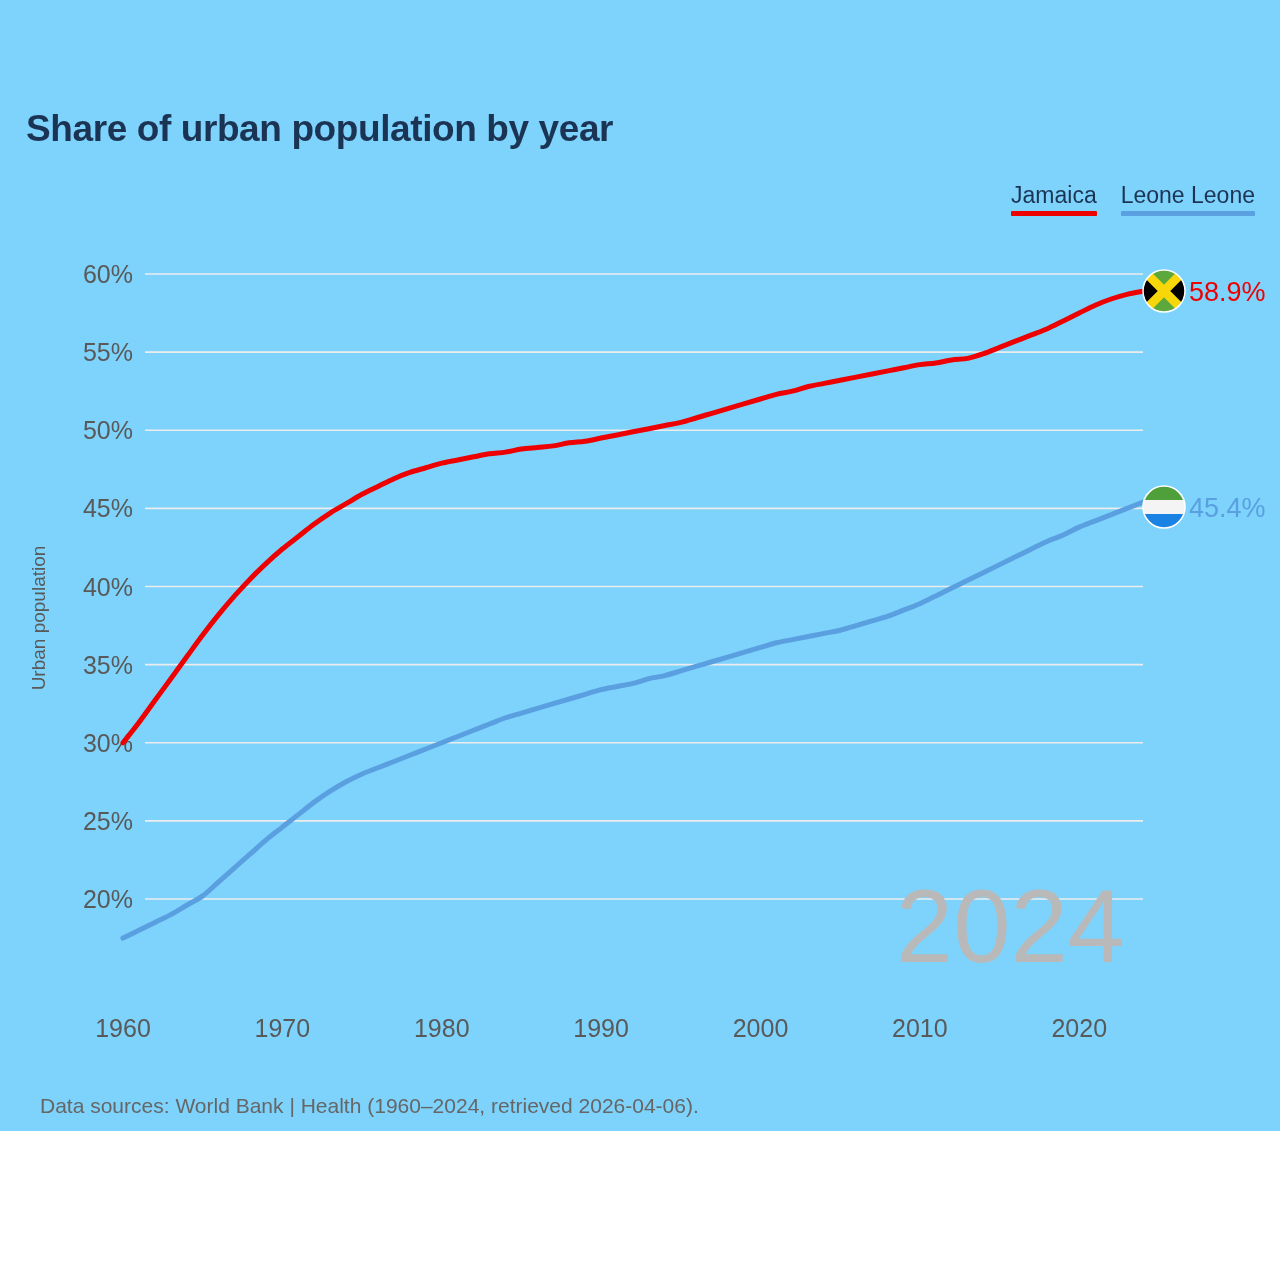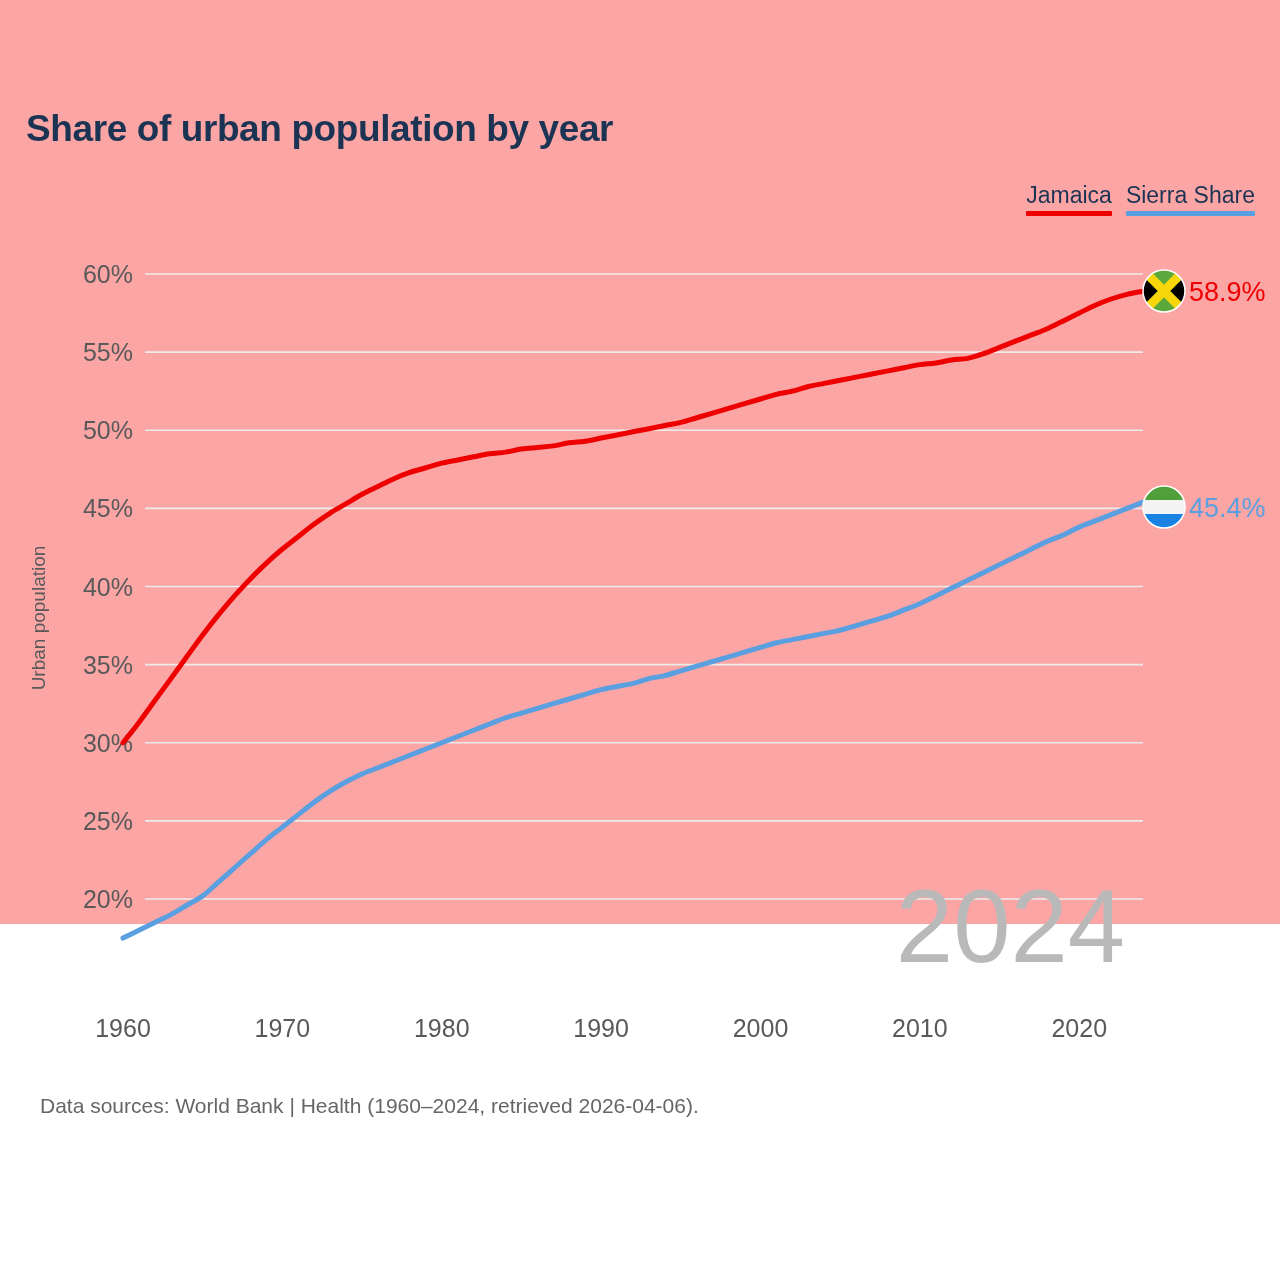--- a/index.html
+++ b/index.html
@@ -12,22 +12,22 @@
     width: 1280px;
     height: 1280px;
     font-family: "Liberation Sans", sans-serif;
     color: #1e3050;
     overflow: hidden;
     position: relative;
   }
   #page {
     position: relative;
     width: 1280px;
-    height: 924px;
-    background: #fca5a5;
+    height: 1131px;
+    background: #7dd3fc;
   }
 
   
   .chart-title {
     position: absolute;
     left: 26px;
     top: 108px;
     font-size: 37px;
     font-weight: bold;
     letter-spacing: -0.4px;
@@ -36,21 +36,21 @@
   }
 
   
   .legend {
     position: absolute;
     right: 25px;
     top: 182px;
     display: flex;
     flex-direction: row;
     align-items: flex-start;
-    gap: 14px;
+    gap: 24px;
   }
   .legend-item {
     display: flex;
     flex-direction: column;
     align-items: center;
   }
   .legend-label {
     font-size: 23px;
     color: #1c3454;
     line-height: 26px;
@@ -127,21 +127,21 @@
 <div id="page">
 
   <div class="chart-title">Share of urban population by year</div>
 
   <div class="legend">
     <div class="legend-item">
       <span class="legend-label">Jamaica</span>
       <span class="legend-rule" style="background:#ee0000"></span>
     </div>
     <div class="legend-item">
-      <span class="legend-label">Sierra Share</span>
+      <span class="legend-label">Leone Leone</span>
       <span class="legend-rule" style="background:#5a9fe0"></span>
     </div>
   </div>
 
   <div class="plot-wrap">
     <svg class="plot" viewBox="0 0 1280 1280" xmlns="http://www.w3.org/2000/svg">
       <defs>
         <clipPath id="jmFlagClip">
             <circle cx="1164" cy="291" r="21"></circle>
           </clipPath>

